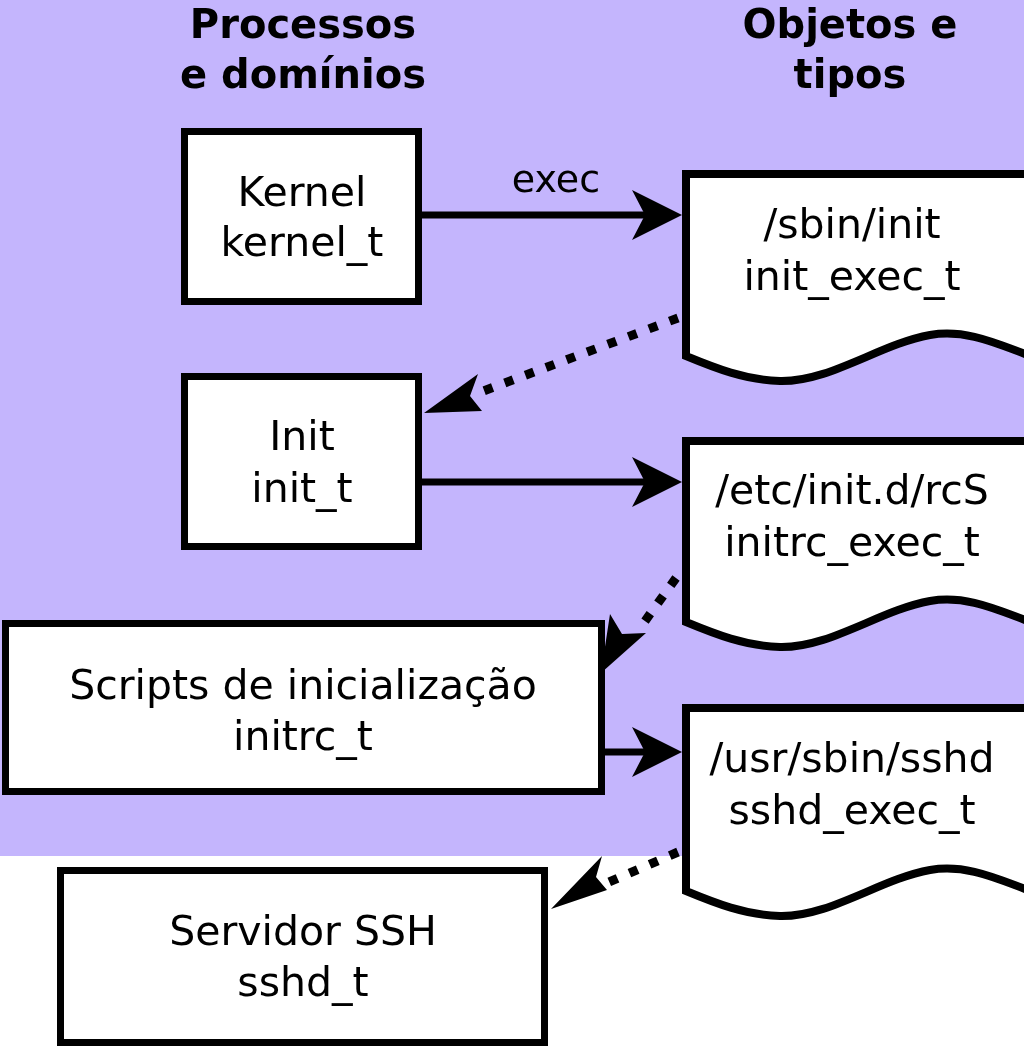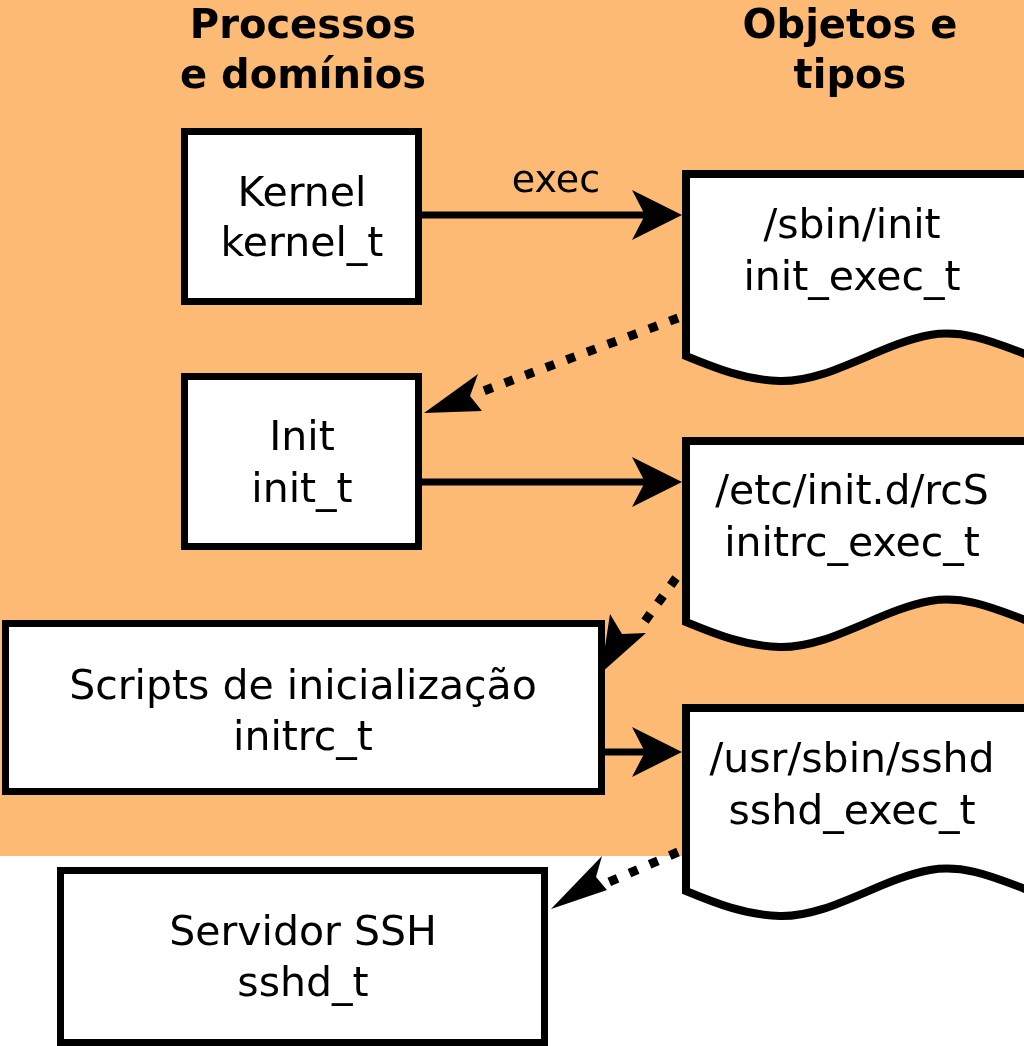--- a/index.html
+++ b/index.html
@@ -10,21 +10,21 @@
   body {
     width: 1024px;
     height: 1046px;
     overflow: hidden;
     font-family: "DejaVu Sans", sans-serif;
   }
   #diagram-root {
     position: relative;
     width: 1024px;
     height: 856px;
-    background: #fdba74;
+    background: #c4b5fd;
   }
   svg.layer {
     position: absolute;
     top: 0;
     left: 0;
     width: 1024px;
     height: 1046px;
   }
   .col-header {
     font-family: "DejaVu Sans", sans-serif;

